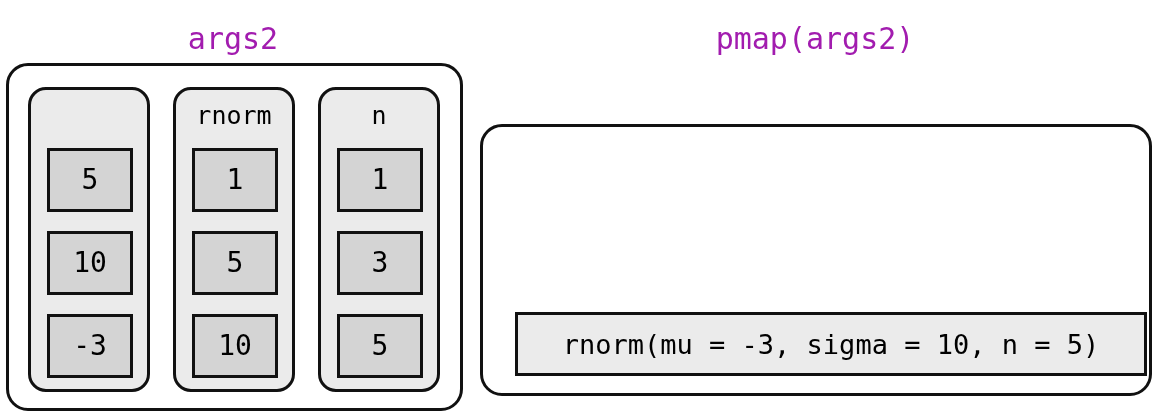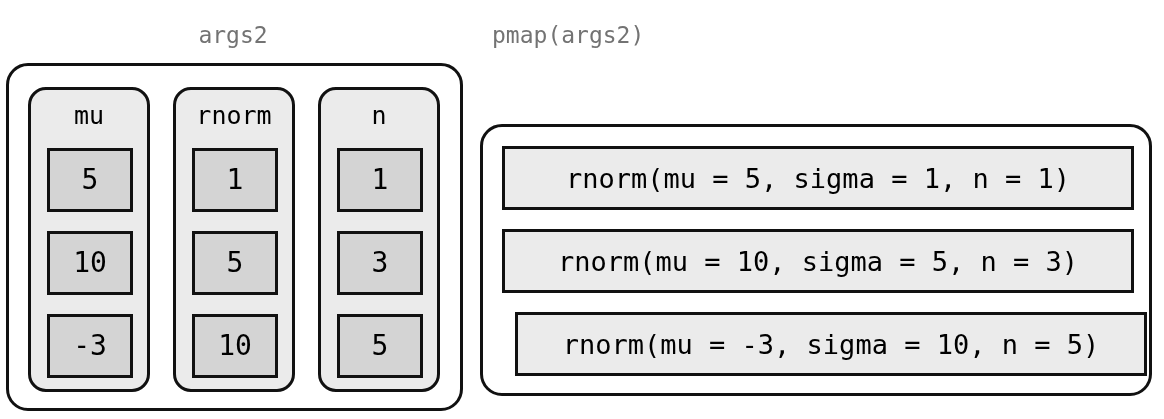--- a/index.html
+++ b/index.html
@@ -12,36 +12,37 @@
     height: 419px;
     position: relative;
     overflow: hidden;
     font-family: "DejaVu Sans Mono", "Liberation Mono", monospace;
     color: #000000;
   }
 
   
   .title {
     position: absolute;
-    font-size: 23px;
+    font-size: 30px;
     line-height: 1;
     letter-spacing: 0px;
     white-space: nowrap;
-    color: #737373;
+    color: #a21caf;
   }
   #title-args2 {
     left: 0;
     top: 24px;
     width: 466px;
     text-align: center;
   }
   #title-pmap {
-    left: 492px;
+    left: 480px;
     top: 24px;
     width: 670px;
+    text-align: center;
   }
 
   
   #args2-container {
     position: absolute;
     left: 6px;
     top: 63px;
     width: 457px;
     height: 348px;
     box-sizing: border-box;
@@ -128,21 +129,20 @@
   .call-row.r2 { top: 185px; margin-left: 13px; }
 </style>
 </head>
 <body>
 
 <div class="title" id="title-args2">args2</div>
 
 <div id="args2-container">
 
   <div class="column" id="column-mu">
-    <div class="column-label">mu</div>
     <div class="cell r0">5</div>
     <div class="cell r1">10</div>
     <div class="cell r2">-3</div>
   </div>
 
   <div class="column" id="column-sigma">
     <div class="column-label">rnorm</div>
     <div class="cell r0">1</div>
     <div class="cell r1">5</div>
     <div class="cell r2">10</div>
@@ -153,16 +153,14 @@
     <div class="cell r0">1</div>
     <div class="cell r1">3</div>
     <div class="cell r2">5</div>
   </div>
 
 </div>
 
 <div class="title" id="title-pmap">pmap(args2)</div>
 
 <div id="pmap-container">
-  <div class="call-row r0">rnorm(mu = 5, sigma = 1, n = 1)</div>
-  <div class="call-row r1">rnorm(mu = 10, sigma = 5, n = 3)</div>
   <div class="call-row r2">rnorm(mu = -3, sigma = 10, n = 5)</div>
 </div>
 
 </body></html>

